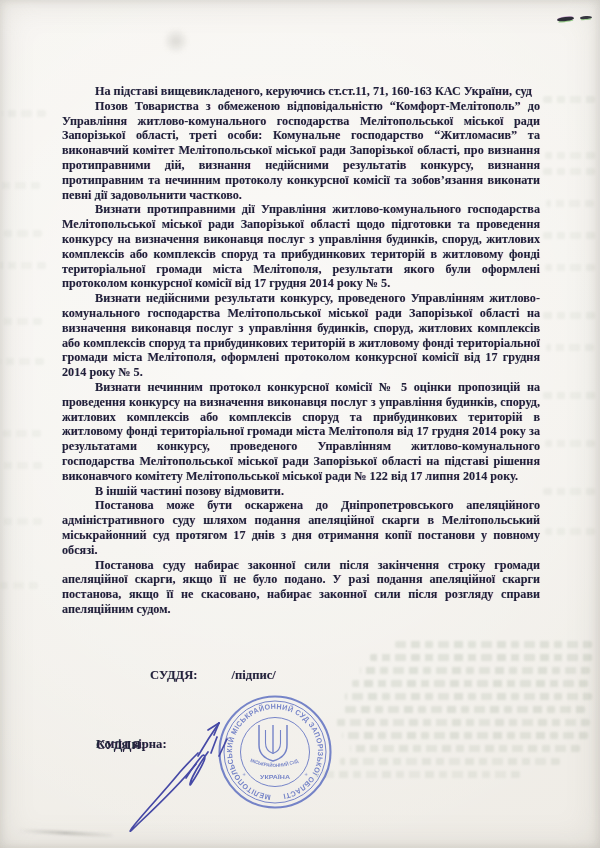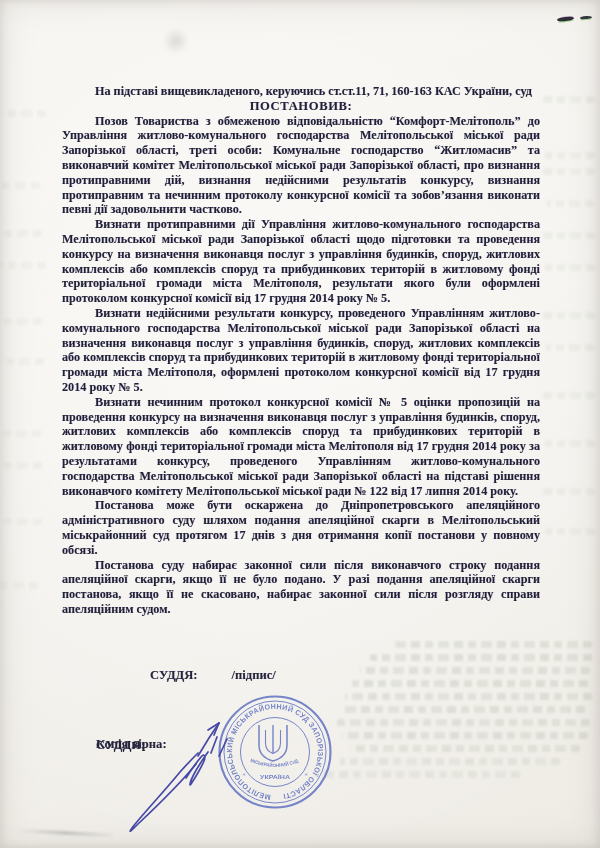--- a/index.html
+++ b/index.html
@@ -110,27 +110,27 @@
       <div class="bleed" style="left: 2px; top: 518px; width: 40px; opacity: 0.11;"></div>
       <div class="bleed" style="left: 0px; top: 582px; width: 38px; opacity: 0.11;"></div>
     </div>
   <div class="smudge"></div>
   <div class="streak"></div>
   <div class="dash dash1"></div>
   <div class="dash dash2"></div>
 
   <div class="content">
     <p class="intro">На підставі вищевикладеного, керуючись ст.ст.11, 71, 160-163 КАС України, суд</p>
-    <p class="heading">ПОСТАНОВИВ:</p>
     <p>Позов  Товариства з обмеженою відповідальністю “Комфорт-Мелітополь” до Управління житлово-комунального господарства Мелітопольської міської ради Запорізької області, треті особи: Комунальне господарство “Житломасив” та виконавчий комітет Мелітопольської міської ради Запорізької області, про визнання протиправними дій, визнання недійсними результатів конкурсу, визнання протиправним та нечинним протоколу конкурсної комісії та зобов’язання виконати певні дії задовольнити частково.</p>
     <p>Визнати протиправними дії Управління  житлово-комунального господарства Мелітопольської міської ради Запорізької області щодо підготовки та проведення конкурсу на визначення  виконавця послуг з управління будинків, споруд, житлових комплексів або комплексів споруд та прибудинкових територій в житловому фонді територіальної громади міста Мелітополя, результати якого були оформлені протоколом конкурсної комісії від 17 грудня 2014 року № 5.</p>
     <p>Визнати недійсними результати конкурсу, проведеного Управлінням житлово-комунального господарства Мелітопольської міської ради Запорізької області на визначення  виконавця послуг з управління будинків, споруд, житлових комплексів або комплексів споруд та прибудинкових територій в житловому фонді територіальної громади міста Мелітополя, оформлені протоколом конкурсної комісії від 17 грудня 2014 року № 5.</p>
     <p>Визнати нечинним протокол  конкурсної комісії № 5 оцінки пропозицій на проведення конкурсу на визначення  виконавця послуг з управління будинків, споруд, житлових комплексів або комплексів споруд та прибудинкових територій в житловому фонді територіальної громади міста Мелітополя від 17 грудня 2014 року за результатами конкурсу, проведеного Управлінням житлово-комунального господарства Мелітопольської міської ради Запорізької області на підставі рішення виконавчого комітету Мелітопольської міської ради № 122 від 17 липня 2014 року.</p>
+    <p>В іншій частині позову відмовити.</p>
     <p>Постанова може бути оскаржена до Дніпропетровського апеляційного адміністративного суду шляхом подання апеляційної скарги в Мелітопольський міськрайонний суд протягом 17 днів з дня отримання копії постанови у повному обсязі.</p>
-    <p>Постанова суду набирає законної сили після виконавчого строку подання апеляційної скарги, якщо її не було подано. У разі подання апеляційної скарги постанова, якщо її не скасовано, набирає законної сили після розгляду справи апеляційним судом.</p>
+    <p>Постанова суду набирає законної сили після закінчення строку громади апеляційної скарги, якщо її не було подано. У разі подання апеляційної скарги постанова, якщо її не скасовано, набирає законної сили після розгляду справи апеляційним судом.</p>
   </div>
 
   <div class="sig-line judge1">
     <span>СУДДЯ:</span><span class="podpis">/підпис/</span>
   </div>
   <div class="sig-line copy1">Копія вірна:</div>
   <div class="sig-line judge2">СУДДЯ:</div>
 
   <svg class="stamp" width="116" height="116" viewBox="-58 -58 116 116">
     <circle class="stamp-stroke" r="55.5" stroke-width="2.1"></circle>

